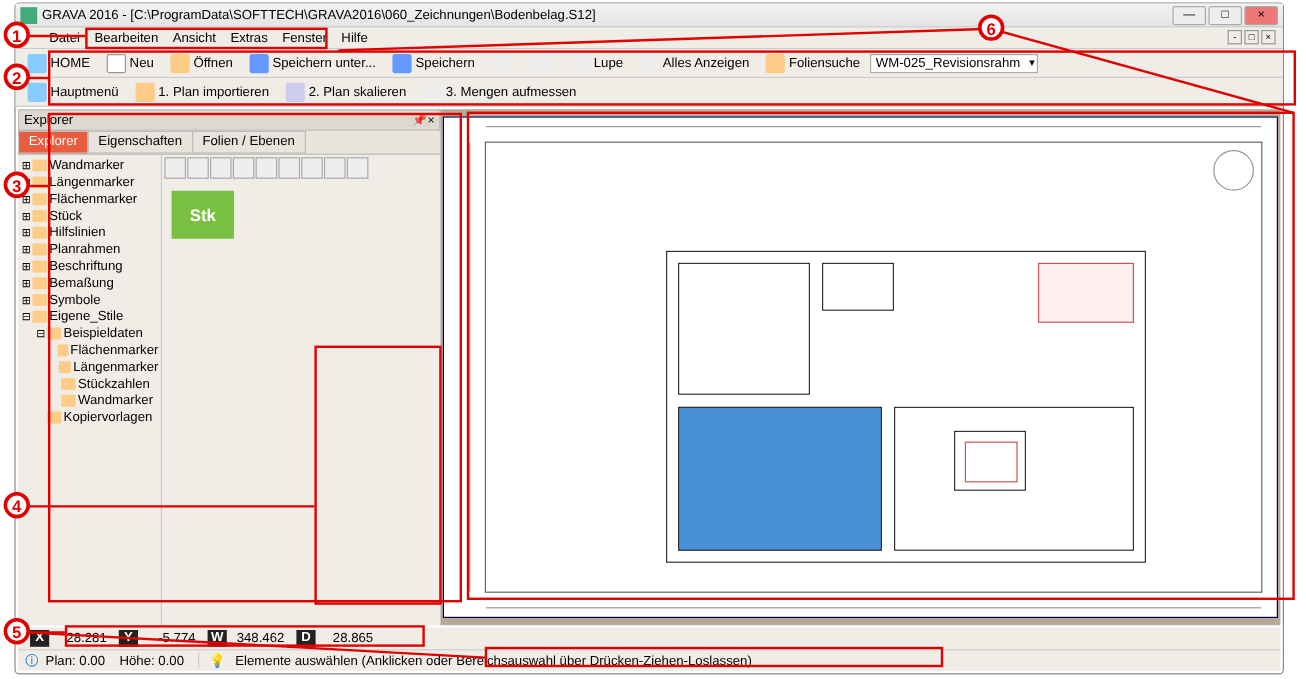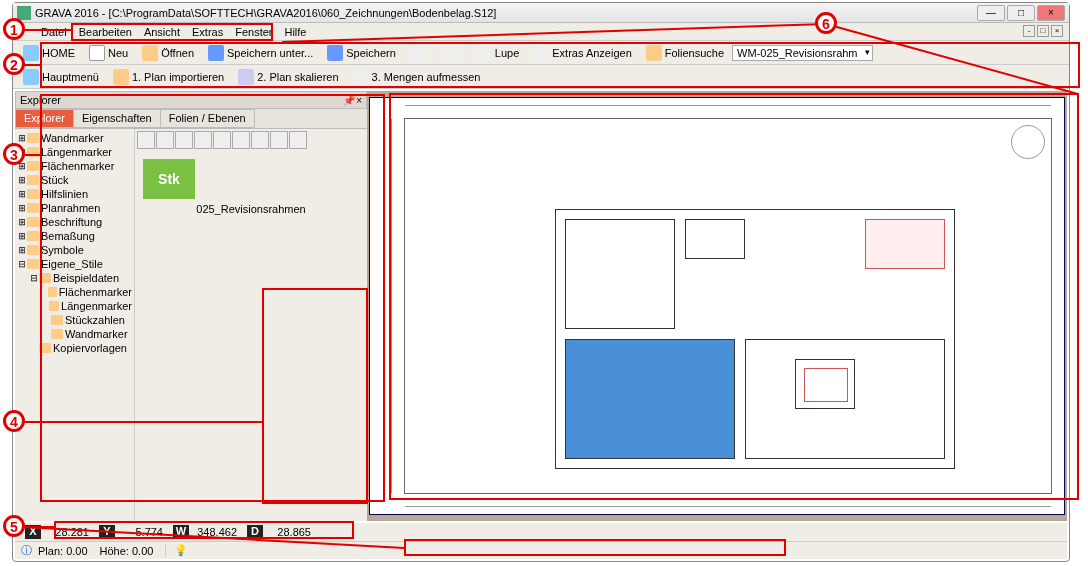--- a/index.html
+++ b/index.html
@@ -133,21 +133,21 @@
       </div>
     <div class="tbtn">
         <span class="ico redo"></span>
       </div>
     <div class="tbtn">
         <span class="ico mag"></span>
         <span>Lupe</span>
       </div>
     <div class="tbtn">
         <span class="ico eye"></span>
-        <span>Extras Anzeigen</span>
+        <span>Alles Anzeigen</span>
       </div>
     <div class="tbtn">
         <span class="ico search"></span>
         <span>Foliensuche</span>
       </div>
     <div class="layerbox">WM-025_Revisionsrahm</div>
   </div>
 
   <div class="toolbar">
     <div class="tbtn">
@@ -272,21 +272,20 @@
               <span></span>
               <span></span>
               <span></span>
               <span></span>
               <span></span>
               <span></span>
               <span></span>
           </div>
           <div class="content-item">
             <div class="thumb">Stk</div>
-            <div>025_Revisionsrahmen</div>
           </div>
 
         </div>
       </div>
     </div>
 
     <div class="canvas-pane">
       <div class="canvas-inner">
         <div class="plan-frame">
 
@@ -321,20 +320,21 @@
         <span class="val">348.462</span>
       <span class="lbl">D</span>
         <span class="val">28.865</span>
     </div>
     <div class="statusrow2">
       <span style="color:#06c;margin-right:6px;">ⓘ</span>
       <span class="info">Plan: 0.00</span>
       <span class="info">Höhe: 0.00</span>
       <div class="hintbox">
         <span class="bulb">💡</span>
+        <span>Elemente auswählen (Anklicken oder Bereichsauswahl über Drücken-Ziehen-Loslassen)</span>
       </div>
     </div>
   </div>
 </div>
 
 <div class="redbox" style="left:71px;top:23px;width:202px;height:18px;"></div>
 <div class="redbox" style="left:40px;top:42px;width:1040px;height:46px;"></div>
 <div class="redbox" style="left:40px;top:94px;width:345px;height:408px;"></div>
 <div class="redbox" style="left:262px;top:288px;width:106px;height:216px;"></div>
 <div class="redbox" style="left:54px;top:521px;width:300px;height:18px;"></div>

